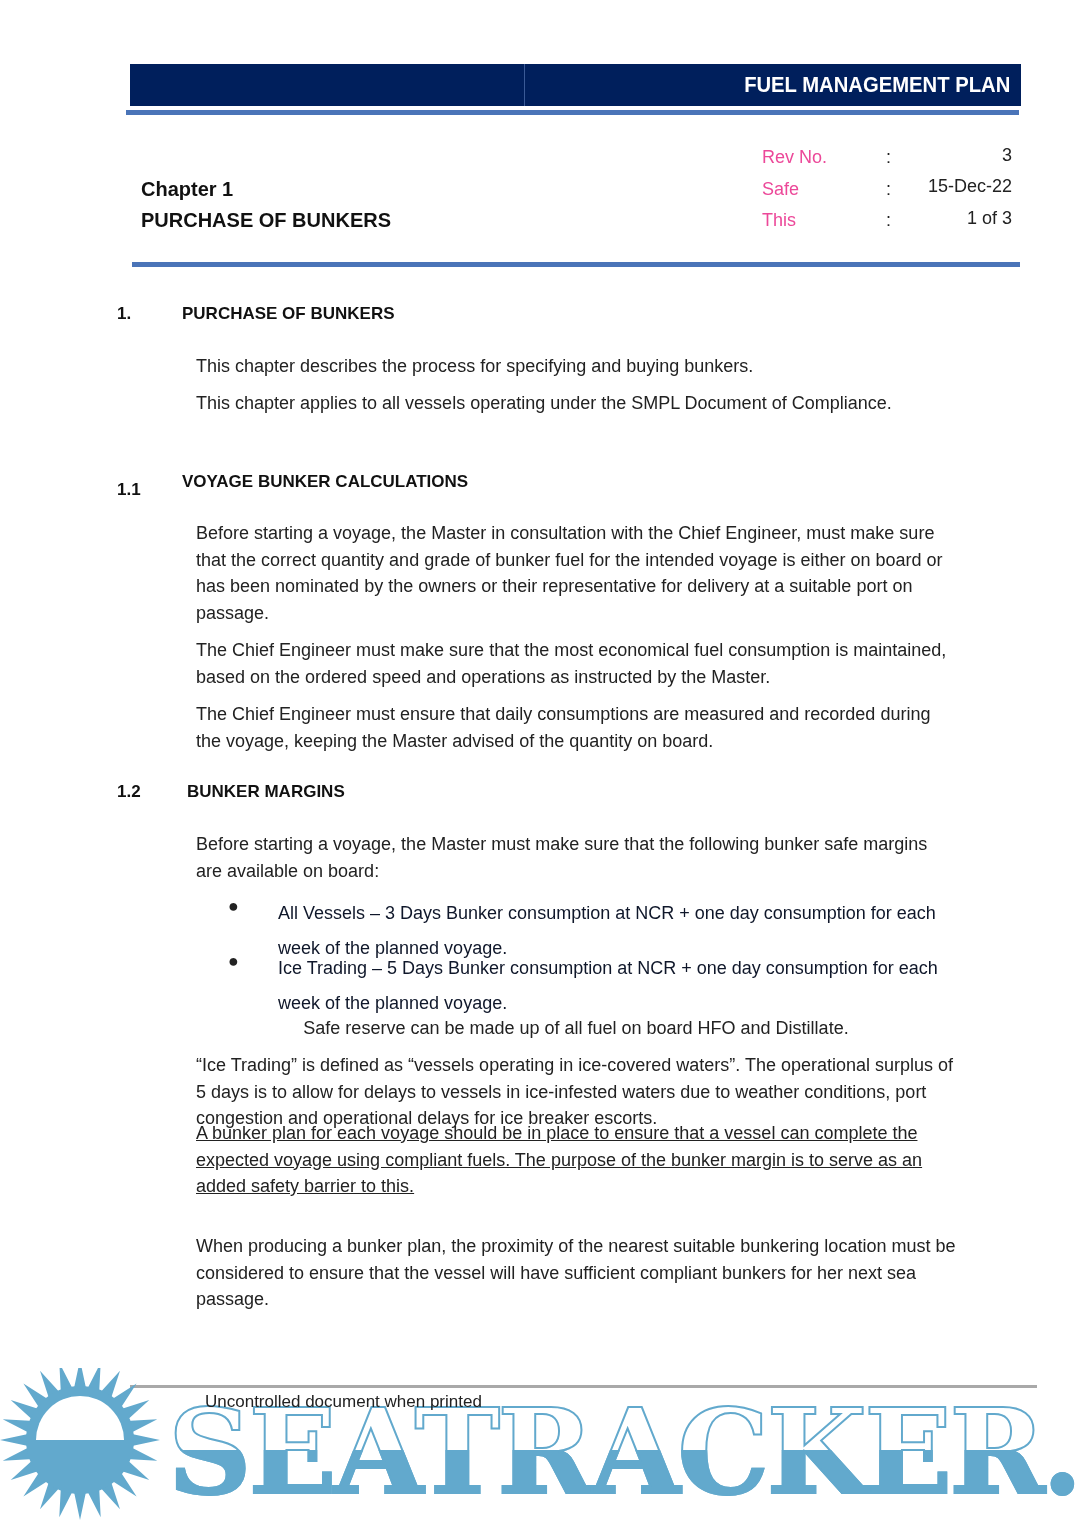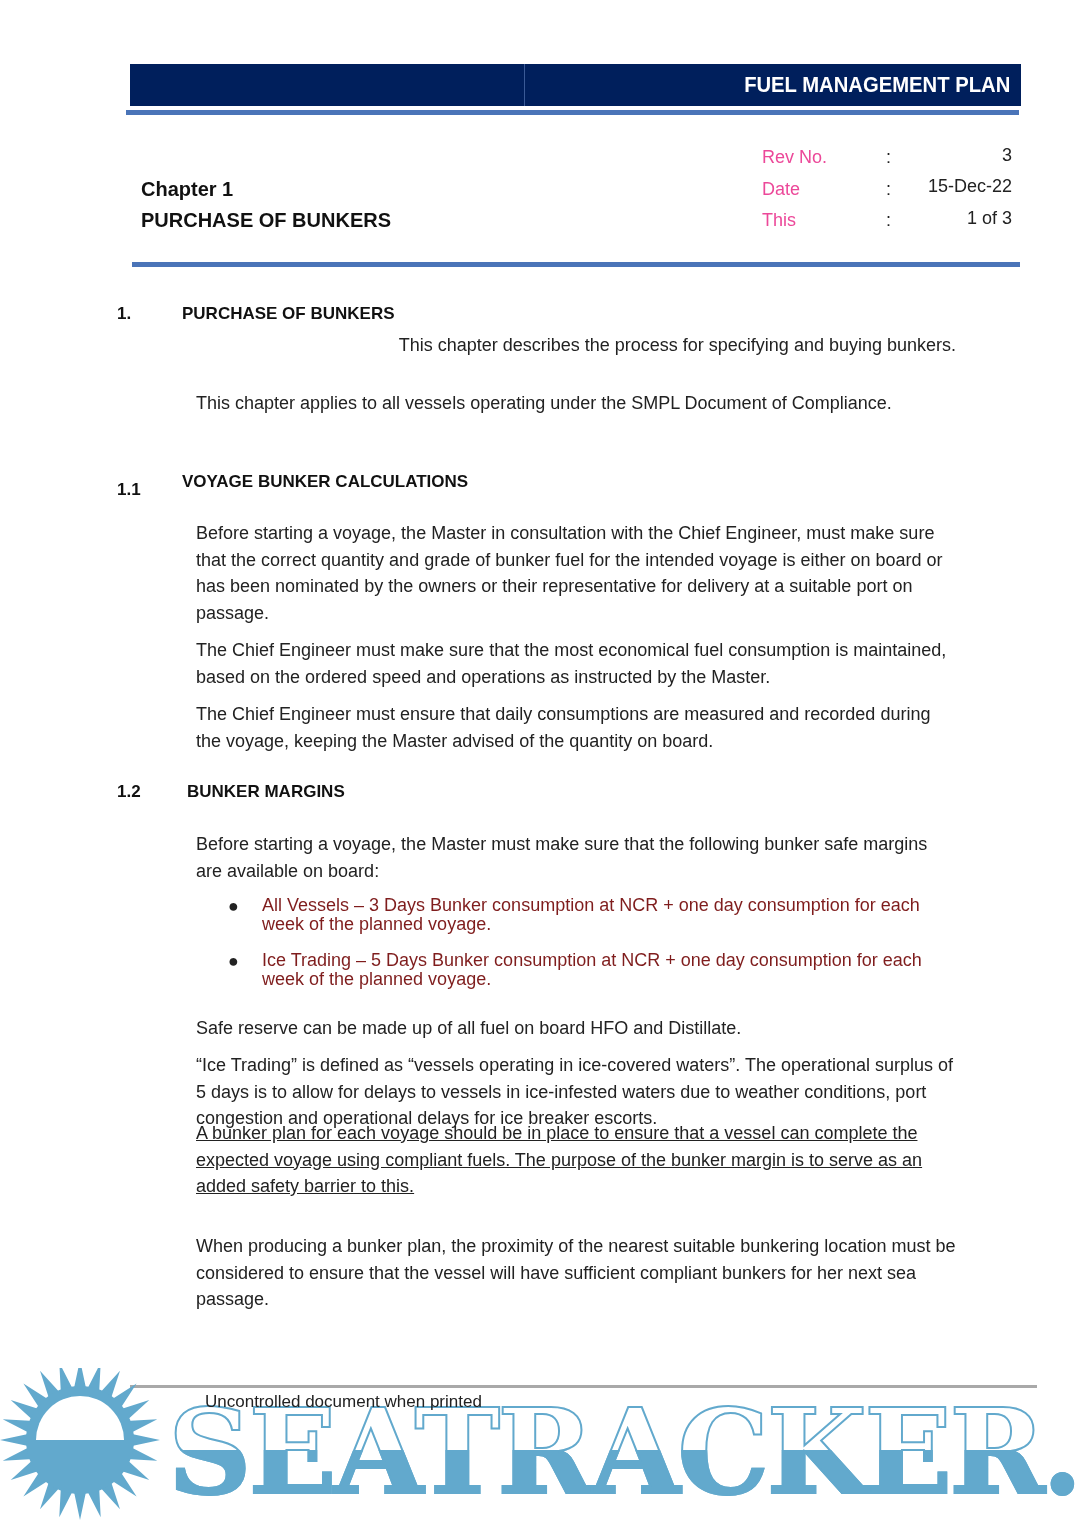--- a/index.html
+++ b/index.html
@@ -18,21 +18,21 @@
 
   .chap { left:141px; font-weight:bold; font-size:20px; color:#111; }
   .meta-l { left:762px; font-size:18px; color:#ec4899; }
   .meta-c { left:886px; font-size:18px; color:#222; }
   .meta-v { right:68px; font-size:18px; color:#222; text-align:right; }
 
   .h-num { left:117px; font-weight:bold; font-size:17px; color:#111; }
   .h-txt { font-weight:bold; font-size:17px; color:#111; }
   .para { left:196px; width:760px; font-size:18px; line-height:26.5px; color:#222; }
   .bullet { left:228px; font-size:18px; color:#222; }
-  .bullet-txt { left:262px; width:690px; font-size:18px; line-height:19px; color:#7f1d1d; }
+  .bullet-txt { left:278px; width:690px; font-size:18px; line-height:35px; color:#0f172a; }
 
   #foot-rule { left:130px; top:1385px; width:907px; height:3px; background:#a9a9a9; }
   #foot-text { left:205px; top:1392px; font-size:17px; color:#222; }
   #wm-text {
     left:168px; top:1392px; font-family:"DejaVu Serif", serif; font-weight:bold;
     font-size:118px; letter-spacing:-3px; line-height:120px;
     color:transparent; -webkit-text-stroke:2px #62a9cd;
     background:linear-gradient(to bottom, rgba(255,255,255,0) 0%, rgba(255,255,255,0) 48%, #62a9cd 48%, #62a9cd 100%);
     -webkit-background-clip:text; background-clip:text;
     transform:scaleX(0.98); transform-origin:left top;
@@ -48,52 +48,52 @@
 <div class="abs" id="hdr-rule"></div>
 
 <div class="abs chap" style="top:178px;">Chapter 1</div>
 <div class="abs chap" style="top:209px;">PURCHASE OF BUNKERS</div>
 
 <div>
   <div class="abs meta-l" style="top:147px;">Rev No.</div>
   <div class="abs meta-c" style="top:147px;">:</div>
   <div class="abs meta-v" style="top:145px;">3</div>
 
-  <div class="abs meta-l" style="top:179px;">Date</div>
+  <div class="abs meta-l" style="top:179px;">Safe</div>
   <div class="abs meta-c" style="top:179px;">:</div>
   <div class="abs meta-v" style="top:176px;">15-Dec-22</div>
 
   <div class="abs meta-l" style="top:210px;">This</div>
   <div class="abs meta-c" style="top:210px;">:</div>
   <div class="abs meta-v" style="top:208px;">1 of 3</div>
 </div>
 
 <div class="abs" id="hdr-rule2"></div>
 
 <div class="abs h-num" style="top:304px;">1.</div>
 <div class="abs h-txt" style="left:182px; top:304px;">PURCHASE OF BUNKERS</div>
-<div class="abs para" style="top:332px;text-align:right;">This chapter describes the process for specifying and buying bunkers.</div>
+<div class="abs para" style="top:353px;">This chapter describes the process for specifying and buying bunkers.</div>
 <div class="abs para" style="top:390px;">This chapter applies to all vessels operating under the SMPL Document of Compliance.</div>
 
 <div class="abs h-num" style="top:472px;margin-top:8px;">1.1</div>
 <div class="abs h-txt" style="left:182px; top:472px;">VOYAGE BUNKER CALCULATIONS</div>
 <div class="abs para" style="top:520px;">Before starting a voyage, the Master in consultation with the Chief Engineer, must make sure that the correct quantity and grade of bunker fuel for the intended voyage is either on board or has been nominated by the owners or their representative for delivery at a suitable port on passage.</div>
 <div class="abs para" style="top:637px;">The Chief Engineer must make sure that the most economical fuel consumption is maintained, based on the ordered speed and operations as instructed by the Master.</div>
 <div class="abs para" style="top:701px;">The Chief Engineer must ensure that daily consumptions are measured and recorded during the voyage, keeping the Master advised of the quantity on board.</div>
 
 <div class="abs h-num" style="top:782px;">1.2</div>
 <div class="abs h-txt" style="left:187px; top:782px;">BUNKER MARGINS</div>
 <div class="abs para" style="top:831px;">Before starting a voyage, the Master must make sure that the following bunker safe margins are available on board:</div>
 
 <div class="abs bullet" style="top:896px;">●</div>
 <div class="abs bullet-txt" style="top:896px;">All Vessels – 3 Days Bunker consumption at NCR + one day consumption for each week of the planned voyage.</div>
 <div class="abs bullet" style="top:951px;">●</div>
 <div class="abs bullet-txt" style="top:951px;">Ice Trading – 5 Days Bunker consumption at NCR + one day consumption for each week of the planned voyage.</div>
 
-<div class="abs para" style="top:1015px;">Safe reserve can be made up of all fuel on board HFO and Distillate.</div>
+<div class="abs para" style="top:1015px;text-align:center;">Safe reserve can be made up of all fuel on board HFO and Distillate.</div>
 <div class="abs para" style="top:1052px;">“Ice Trading” is defined as “vessels operating in ice-covered waters”. The operational surplus of 5 days is to allow for delays to vessels in ice-infested waters due to weather conditions, port congestion and operational delays for ice breaker escorts.</div>
 <div class="abs para" style="top:1120px;text-decoration:underline;">A bunker plan for each voyage should be in place to ensure that a vessel can complete the expected voyage using compliant fuels. The purpose of the bunker margin is to serve as an added safety barrier to this.</div>
 <div class="abs para" style="top:1233px;">When producing a bunker plan, the proximity of the nearest suitable bunkering location must be considered to ensure that the vessel will have sufficient compliant bunkers for her next sea passage.</div>
 
 <div class="abs" id="foot-rule"></div>
 
 <svg class="abs" id="wm-sun" viewBox="0 0 160 160">
   <g id="sun-rays" fill="#62a9cd">
       <polygon points="80.0,-8.0 86.5,22.4 100.7,-5.3 99.1,25.8 120.0,2.7 110.4,32.3 136.6,15.4 119.7,41.6 149.3,32.0 126.2,52.9 157.3,51.3 129.6,65.5 160.0,72.0 129.6,78.5 157.3,92.7 126.2,91.1 149.3,112.0 119.7,102.4 136.6,128.6 110.4,111.7 120.0,141.3 99.1,118.2 100.7,149.3 86.5,121.6 80.0,152.0 73.5,121.6 59.3,149.3 60.9,118.2 40.0,141.3 49.6,111.7 23.4,128.6 40.3,102.4 10.7,112.0 33.8,91.1 2.7,92.7 30.4,78.5 0.0,72.0 30.4,65.5 2.7,51.3 33.8,52.9 10.7,32.0 40.3,41.6 23.4,15.4 49.6,32.3 40.0,2.7 60.9,25.8 59.3,-5.3 73.5,22.4"></polygon>
     </g>

